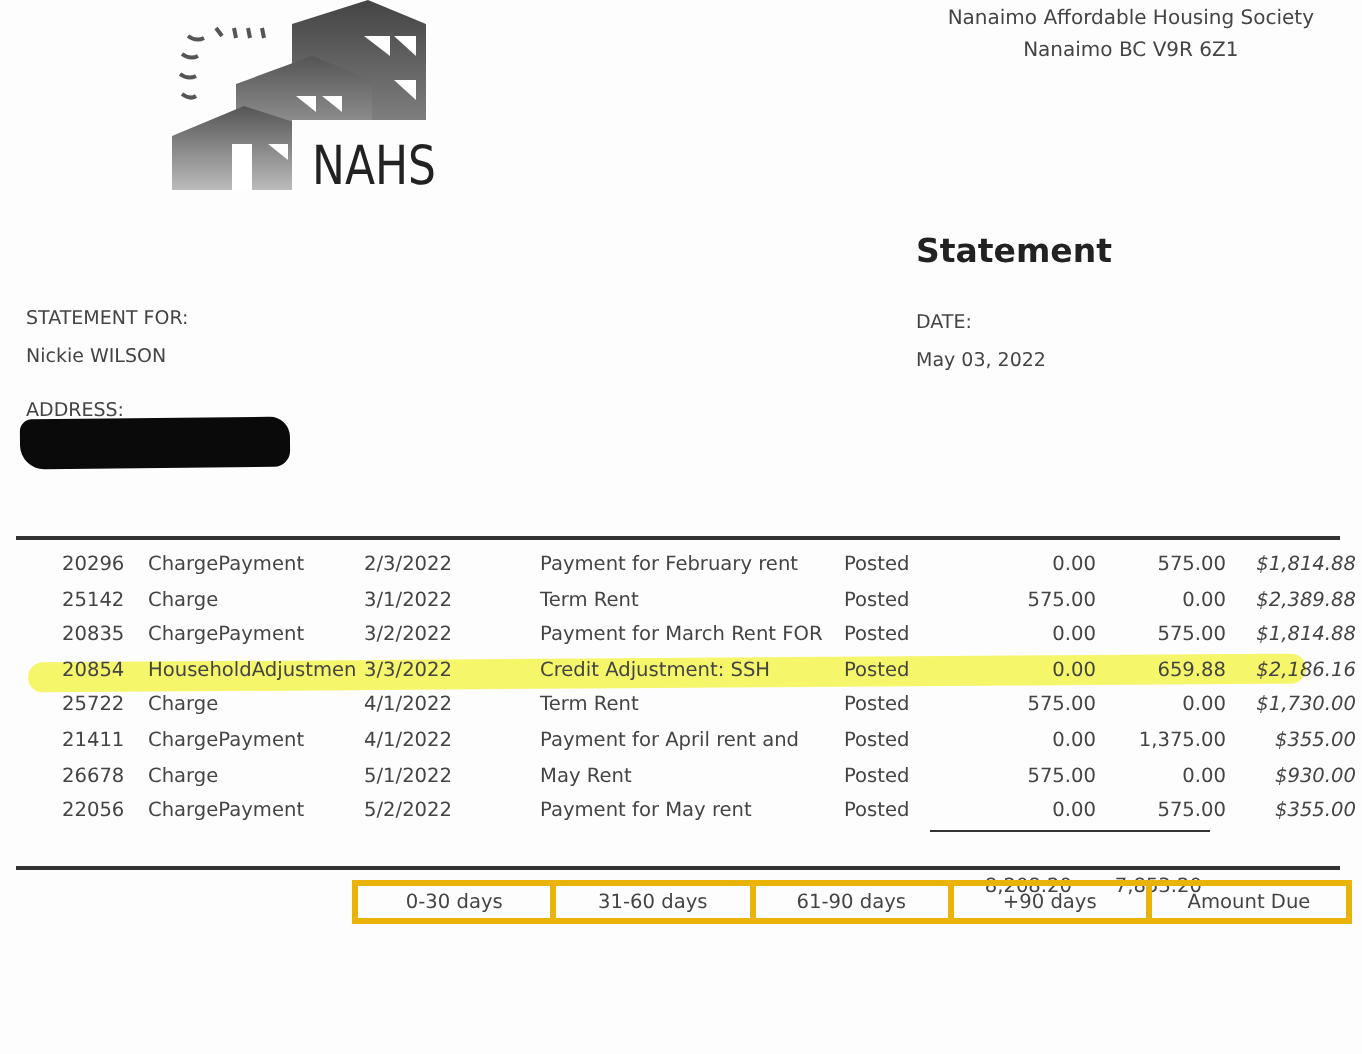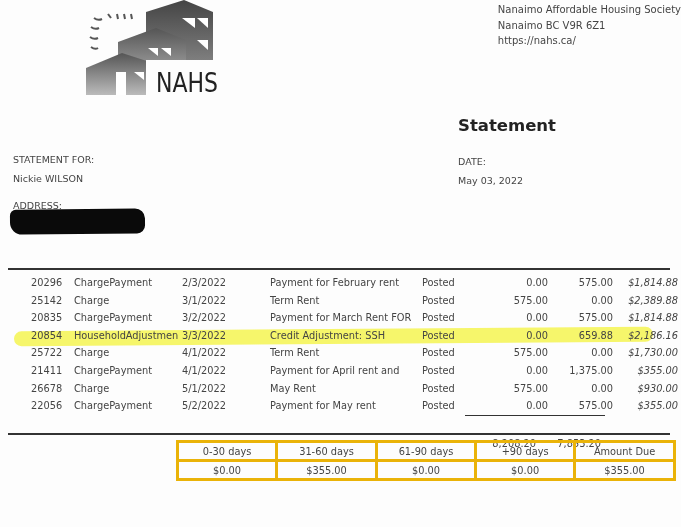--- a/index.html
+++ b/index.html
@@ -3,21 +3,21 @@
   <meta charset="utf-8">
   <style>
     html, body { margin: 0; padding: 0; }
     body {
       width: 681px; height: 527px; overflow: hidden; position: relative;
       background: #fdfdfd; color: #3a3a3a;
       font-family: "DejaVu Sans", sans-serif; font-size: 10px;
     }
     .abs { position: absolute; }
     .logo { left: 86px; top: 0px; width: 134px; height: 95px; }
-    .org { right: 0; top: 2px; text-align: left; font-size: 10px; line-height: 15.5px; color: #444; }
+    .org { right: 24px; top: 2px; text-align: center; font-size: 10px; line-height: 15.5px; color: #444; }
     .title { left: 458px; top: 116px; font-size: 16.5px; font-weight: bold; color: #222; }
     .lbl { font-size: 9.5px; color: #444; }
     .redact { left: 10px; top: 209px; width: 135px; height: 25px; background: #0a0a0a; border-radius: 6px 10px 8px 12px; transform: rotate(-0.6deg); }
     .hr { background: #333; height: 1.5px; }
     .rows { left: 0; top: 275px; width: 681px; padding-left: 12px; }
     .row { position: relative; height: 17.6px; font-size: 9.8px; color: #444; }
     .row span { position: absolute; top: 2px; white-space: nowrap; }
     .row.hl::before {
       content: ""; position: absolute; left: 2px; right: 40px; top: 1px; height: 15px;
       background: #f3f33a; opacity: 0.75; border-radius: 8px;
@@ -74,21 +74,20 @@
     <rect x="30" y="72" width="10" height="23" fill="#fff"></rect>
     <polygon points="48,72 58,72 58,80" fill="#fff"></polygon>
     <rect x="60" y="60" width="74" height="35" fill="#fdfdfd"></rect>
     <text x="70" y="92" font-family="DejaVu Sans, sans-serif" font-size="27" fill="#222" textLength="62" lengthAdjust="spacingAndGlyphs">NAHS</text>
   </svg>
 </div>
 
 <div class="abs org">
   <div>Nanaimo Affordable Housing Society</div>
   <div>Nanaimo BC  V9R 6Z1</div>
-  <div>https://nahs.ca/</div>
 </div>
 
 <div class="abs title">Statement</div>
 
 <div class="abs lbl" style="left:13px; top:154px;">STATEMENT FOR:</div>
 <div class="abs lbl" style="left:13px; top:173px;">Nickie WILSON</div>
 <div class="abs lbl" style="left:13px; top:200px;">ADDRESS:</div>
 <div class="abs redact"></div>
 
 <div class="abs lbl" style="left:458px; top:156px;">DATE:</div>
@@ -188,21 +187,14 @@
 
 <table class="abs aging">
   <tbody>
       <tr>
     <td>0-30 days</td>
     <td>31-60 days</td>
     <td>61-90 days</td>
     <td>+90 days</td>
     <td>Amount Due</td>
   </tr>
-  <tr>
-    <td>$0.00</td>
-    <td>$355.00</td>
-    <td>$0.00</td>
-    <td>$0.00</td>
-    <td>$355.00</td>
-  </tr>
 </tbody>
   </table>
 
 </body></html>

